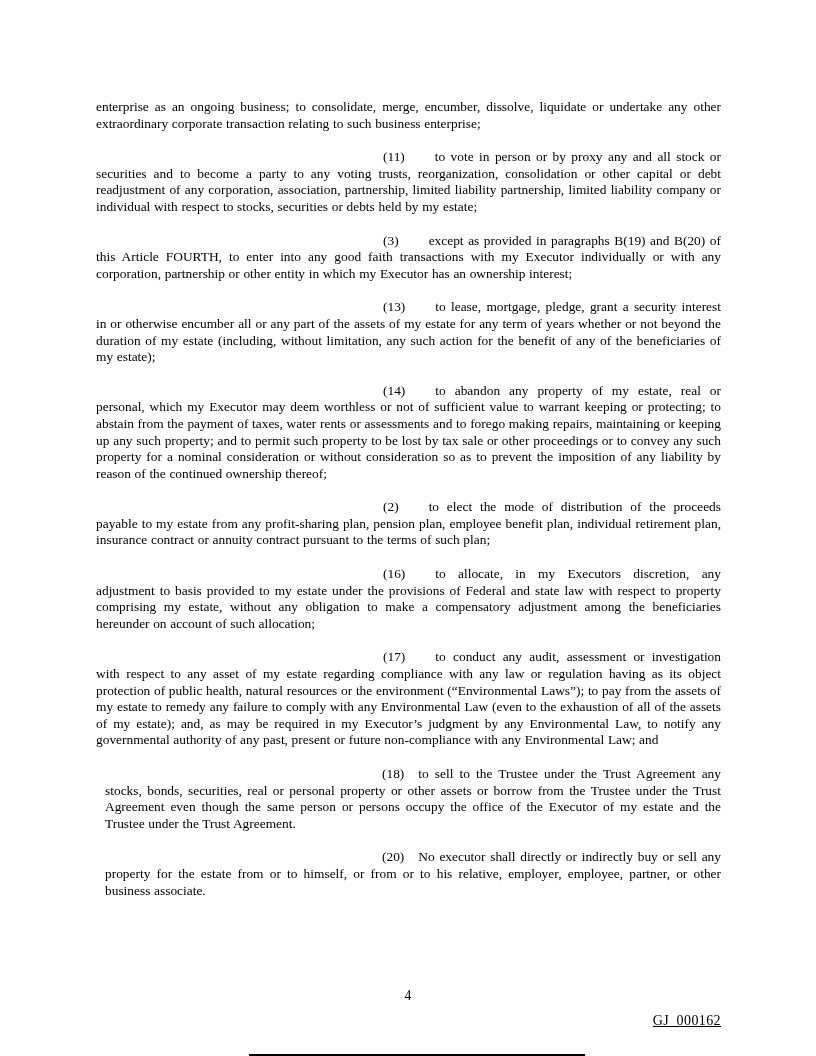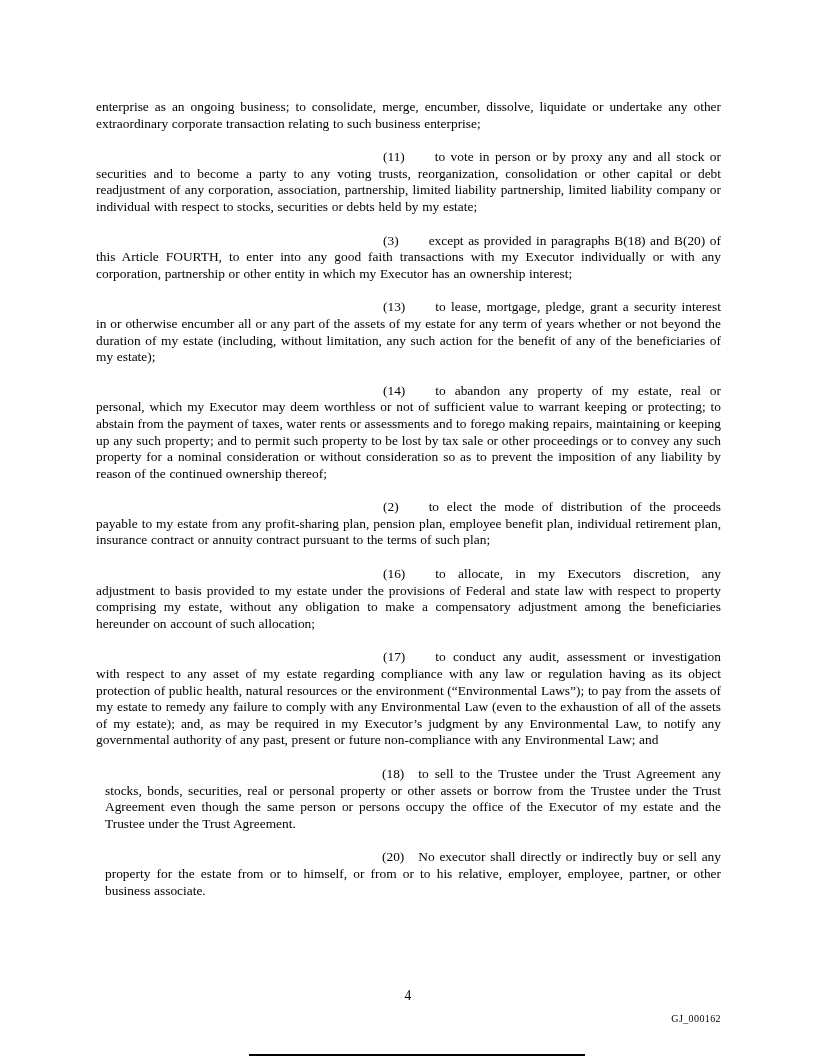--- a/index.html
+++ b/index.html
@@ -41,43 +41,44 @@
     top: 980px;
     left: 0;
     width: 816px;
     text-align: center;
     font-size: 13.6px;
   }
   .stamp {
     position: absolute;
     top: 1005px;
     right: 95px;
-    font-size: 10px;
+    font-size: 14px;
     letter-spacing: 0.4px;
+    text-decoration: underline;
   }
   .scan-bar {
     position: absolute;
     bottom: 0;
     left: 249px;
     width: 336px;
     height: 10px;
     background: #000000;
   }
 </style>
 </head>
 <body>
 
 <div class="page">
   <div class="content">
 
     <p class="intro">enterprise as an ongoing business; to consolidate, merge, encumber, dissolve, liquidate or undertake any other extraordinary corporate transaction relating to such business enterprise;</p>
 
     <p class="para"><span class="pnum">(11)</span><span class="tab"></span><span class="ptext">to vote in person or by proxy any and all stock or securities and to become a party to any voting trusts, reorganization, consolidation or other capital or debt readjustment of any corporation, association, partnership, limited liability partnership, limited liability company or individual with respect to stocks, securities or debts held by my estate;</span></p>
 
-    <p class="para"><span class="pnum">(3)</span><span class="tab"></span><span class="ptext">except as provided in paragraphs B(18) and B(20) of this Article FOURTH, to enter into any good faith transactions with my Executor individually or with any corporation, partnership or other entity in which my Executor has an ownership interest;</span></p>
+    <p class="para"><span class="pnum">(3)</span><span class="tab"></span><span class="ptext">except as provided in paragraphs B(19) and B(20) of this Article FOURTH, to enter into any good faith transactions with my Executor individually or with any corporation, partnership or other entity in which my Executor has an ownership interest;</span></p>
 
     <p class="para"><span class="pnum">(13)</span><span class="tab"></span><span class="ptext">to lease, mortgage, pledge, grant a security interest in or otherwise encumber all or any part of the assets of my estate for any term of years whether or not beyond the duration of my estate (including, without limitation, any such action for the benefit of any of the beneficiaries of my estate);</span></p>
 
     <p class="para"><span class="pnum">(14)</span><span class="tab"></span><span class="ptext">to abandon any property of my estate, real or personal, which my Executor may deem worthless or not of sufficient value to warrant keeping or protecting; to abstain from the payment of taxes, water rents or assessments and to forego making repairs, maintaining or keeping up any such property; and to permit such property to be lost by tax sale or other proceedings or to convey any such property for a nominal consideration or without consideration so as to prevent the imposition of any liability by reason of the continued ownership thereof;</span></p>
 
     <p class="para"><span class="pnum">(2)</span><span class="tab"></span><span class="ptext">to elect the mode of distribution of the proceeds payable to my estate from any profit-sharing plan, pension plan, employee benefit plan, individual retirement plan, insurance contract or annuity contract pursuant to the terms of such plan;</span></p>
 
     <p class="para"><span class="pnum">(16)</span><span class="tab"></span><span class="ptext">to allocate, in my Executors discretion, any adjustment to basis provided to my estate under the provisions of Federal and state law with respect to property comprising my estate, without any obligation to make a compensatory adjustment among the beneficiaries hereunder on account of such allocation;</span></p>
 
     <p class="para"><span class="pnum">(17)</span><span class="tab"></span><span class="ptext">to conduct any audit, assessment or investigation with respect to any asset of my estate regarding compliance with any law or regulation having as its object protection of public health, natural resources or the environment (“Environmental Laws”); to pay from the assets of my estate to remedy any failure to comply with any Environmental Law (even to the exhaustion of all of the assets of my estate); and, as may be required in my Executor’s judgment by any Environmental Law, to notify any governmental authority of any past, present or future non-compliance with any Environmental Law; and</span></p>

